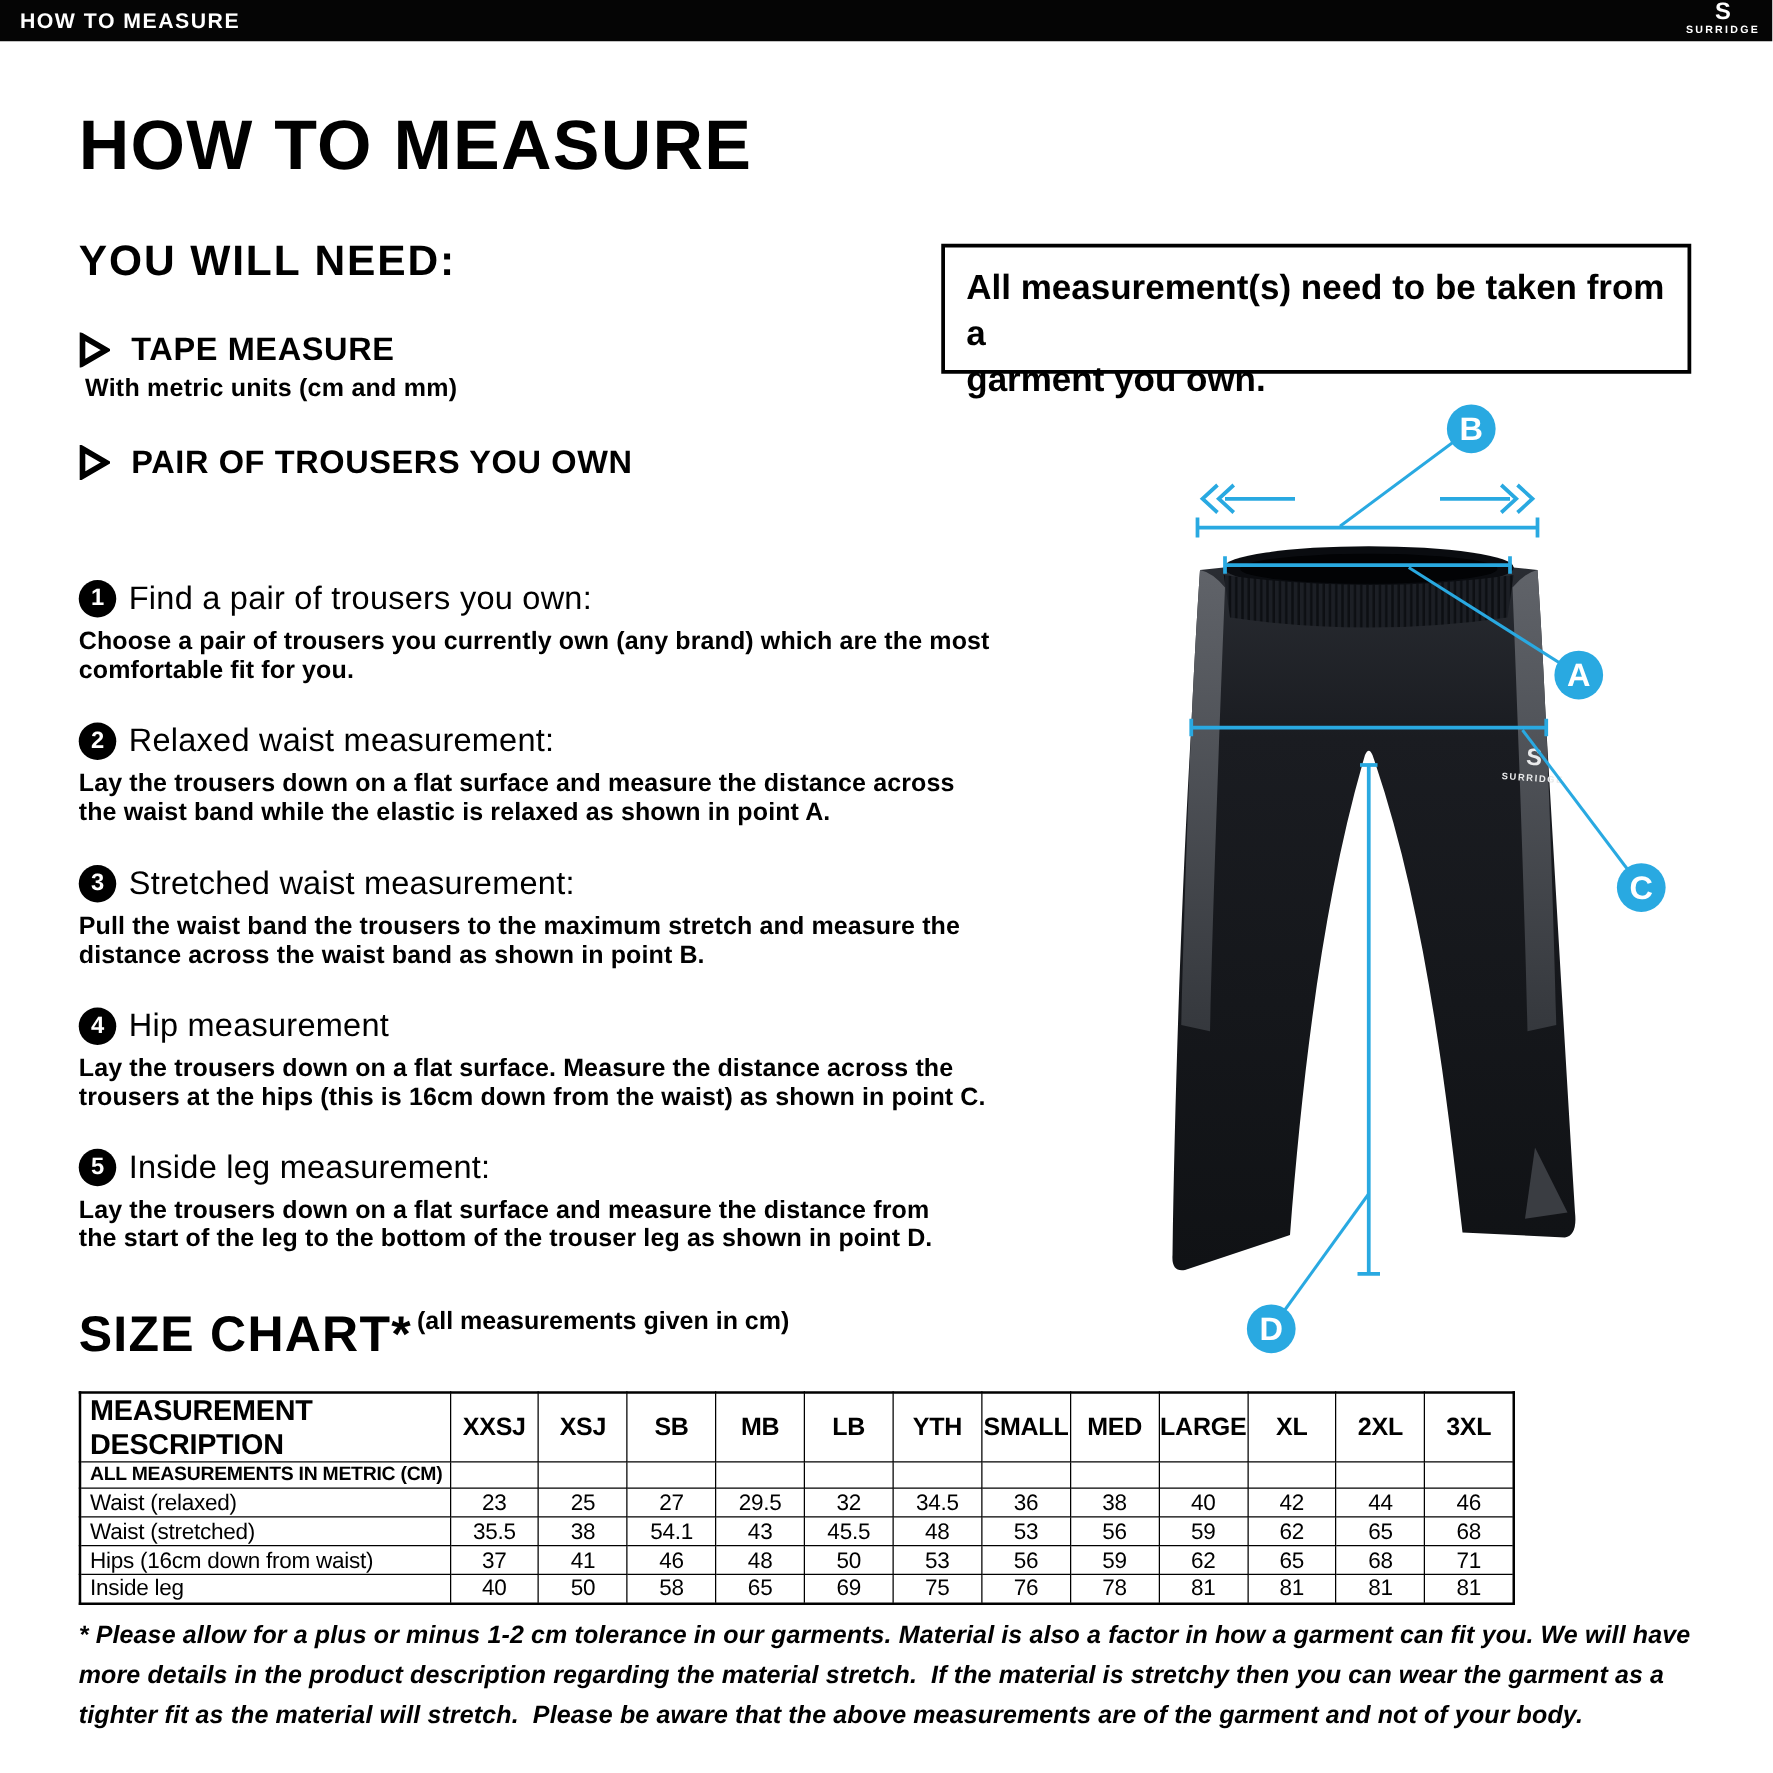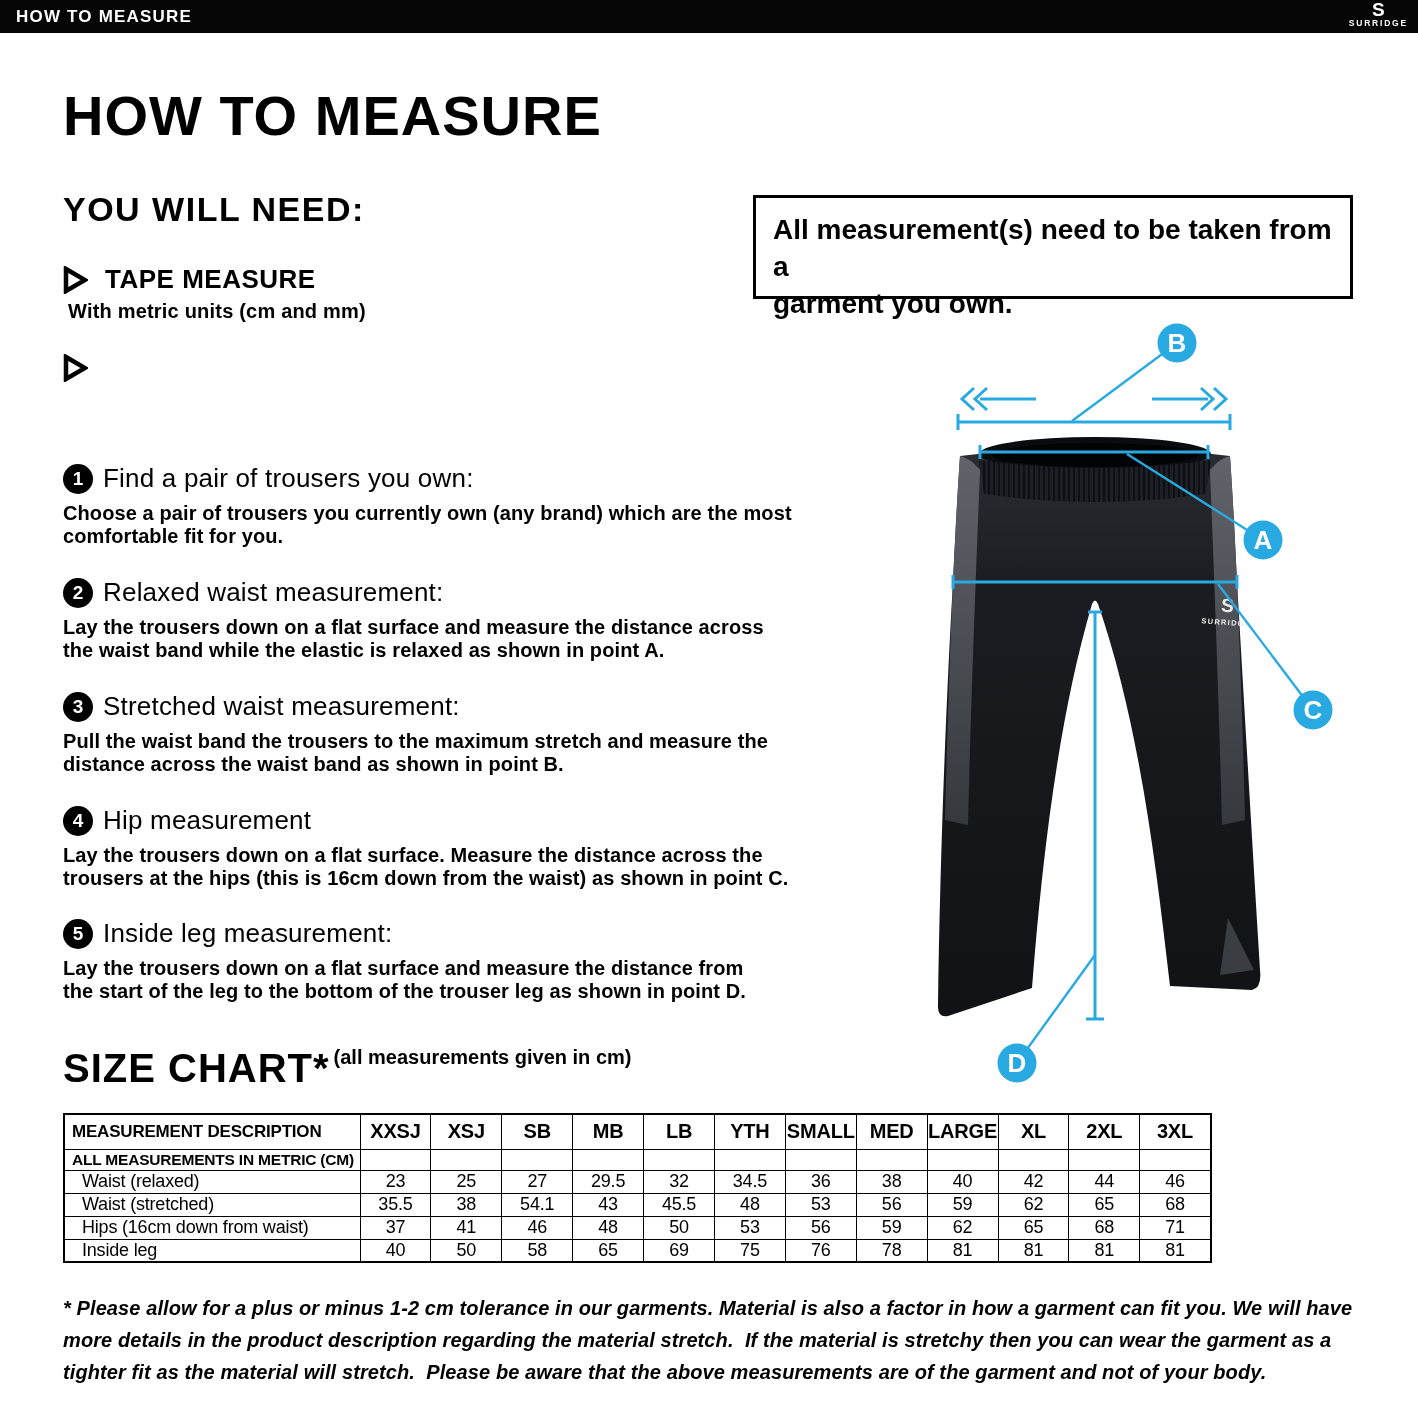--- a/index.html
+++ b/index.html
@@ -71,26 +71,26 @@
     position:absolute; left:63px; top:1113px; width:1147px;
     border-collapse:collapse; table-layout:fixed;
     border:2.5px solid #000;
   }
   table.size-table th, table.size-table td {
     border:1.6px solid #000; text-align:center; vertical-align:middle;
     letter-spacing:-0.2px; overflow:hidden;
   }
   tr.hdr { height:35px; }
   tr.hdr th { font-size:20px; font-weight:bold; }
-  tr.hdr th.desc { font-size:17px; text-align:left; padding-left:7px; }
+  tr.hdr th.desc { font-size:23px; text-align:left; padding-left:7px; }
   tr.subhdr { height:21px; }
   tr.subhdr td.desc { font-size:15.5px; font-weight:bold; text-align:left; padding-left:7px; }
   tr.datarow { height:23px; }
   tr.datarow td { font-size:18px; font-weight:normal; }
-  tr.datarow td.desc { text-align:left; padding-left:17px; }
+  tr.datarow td.desc { text-align:left; padding-left:7px; }
   
   .footnote {
     position:absolute; left:63px; top:1292px; width:1300px;
     font-size:20px; font-weight:bold; font-style:italic; line-height:32px;
     white-space:pre-wrap; letter-spacing:0.1px;
   }
   
   .diagram { position:absolute; left:930px; top:320px; width:430px; height:770px; }
 </style>
 </head>
@@ -116,20 +116,21 @@
     <span class="need-title">TAPE MEASURE</span>
   </div>
   <div class="need-sub">With metric units (cm and mm)</div>
 </div>
 
 <div class="need-item second">
   <div class="need-row">
     <svg class="tri-icon" viewBox="0 0 25 28">
       <polygon points="3,3 22,14 3,25" fill="#fff" stroke="#000" stroke-width="4.5" stroke-linejoin="miter"></polygon>
     </svg>
+    <span class="need-title">PAIR OF TROUSERS YOU OWN</span>
   </div>
 </div>
 
 <div class="note-box">All measurement(s) need to be taken from a
 garment you own.</div>
 
 <div class="step step1">
   <div class="step-head">
     <span class="step-badge">1</span>
     <span class="step-title">Find a pair of trousers you own:</span>

